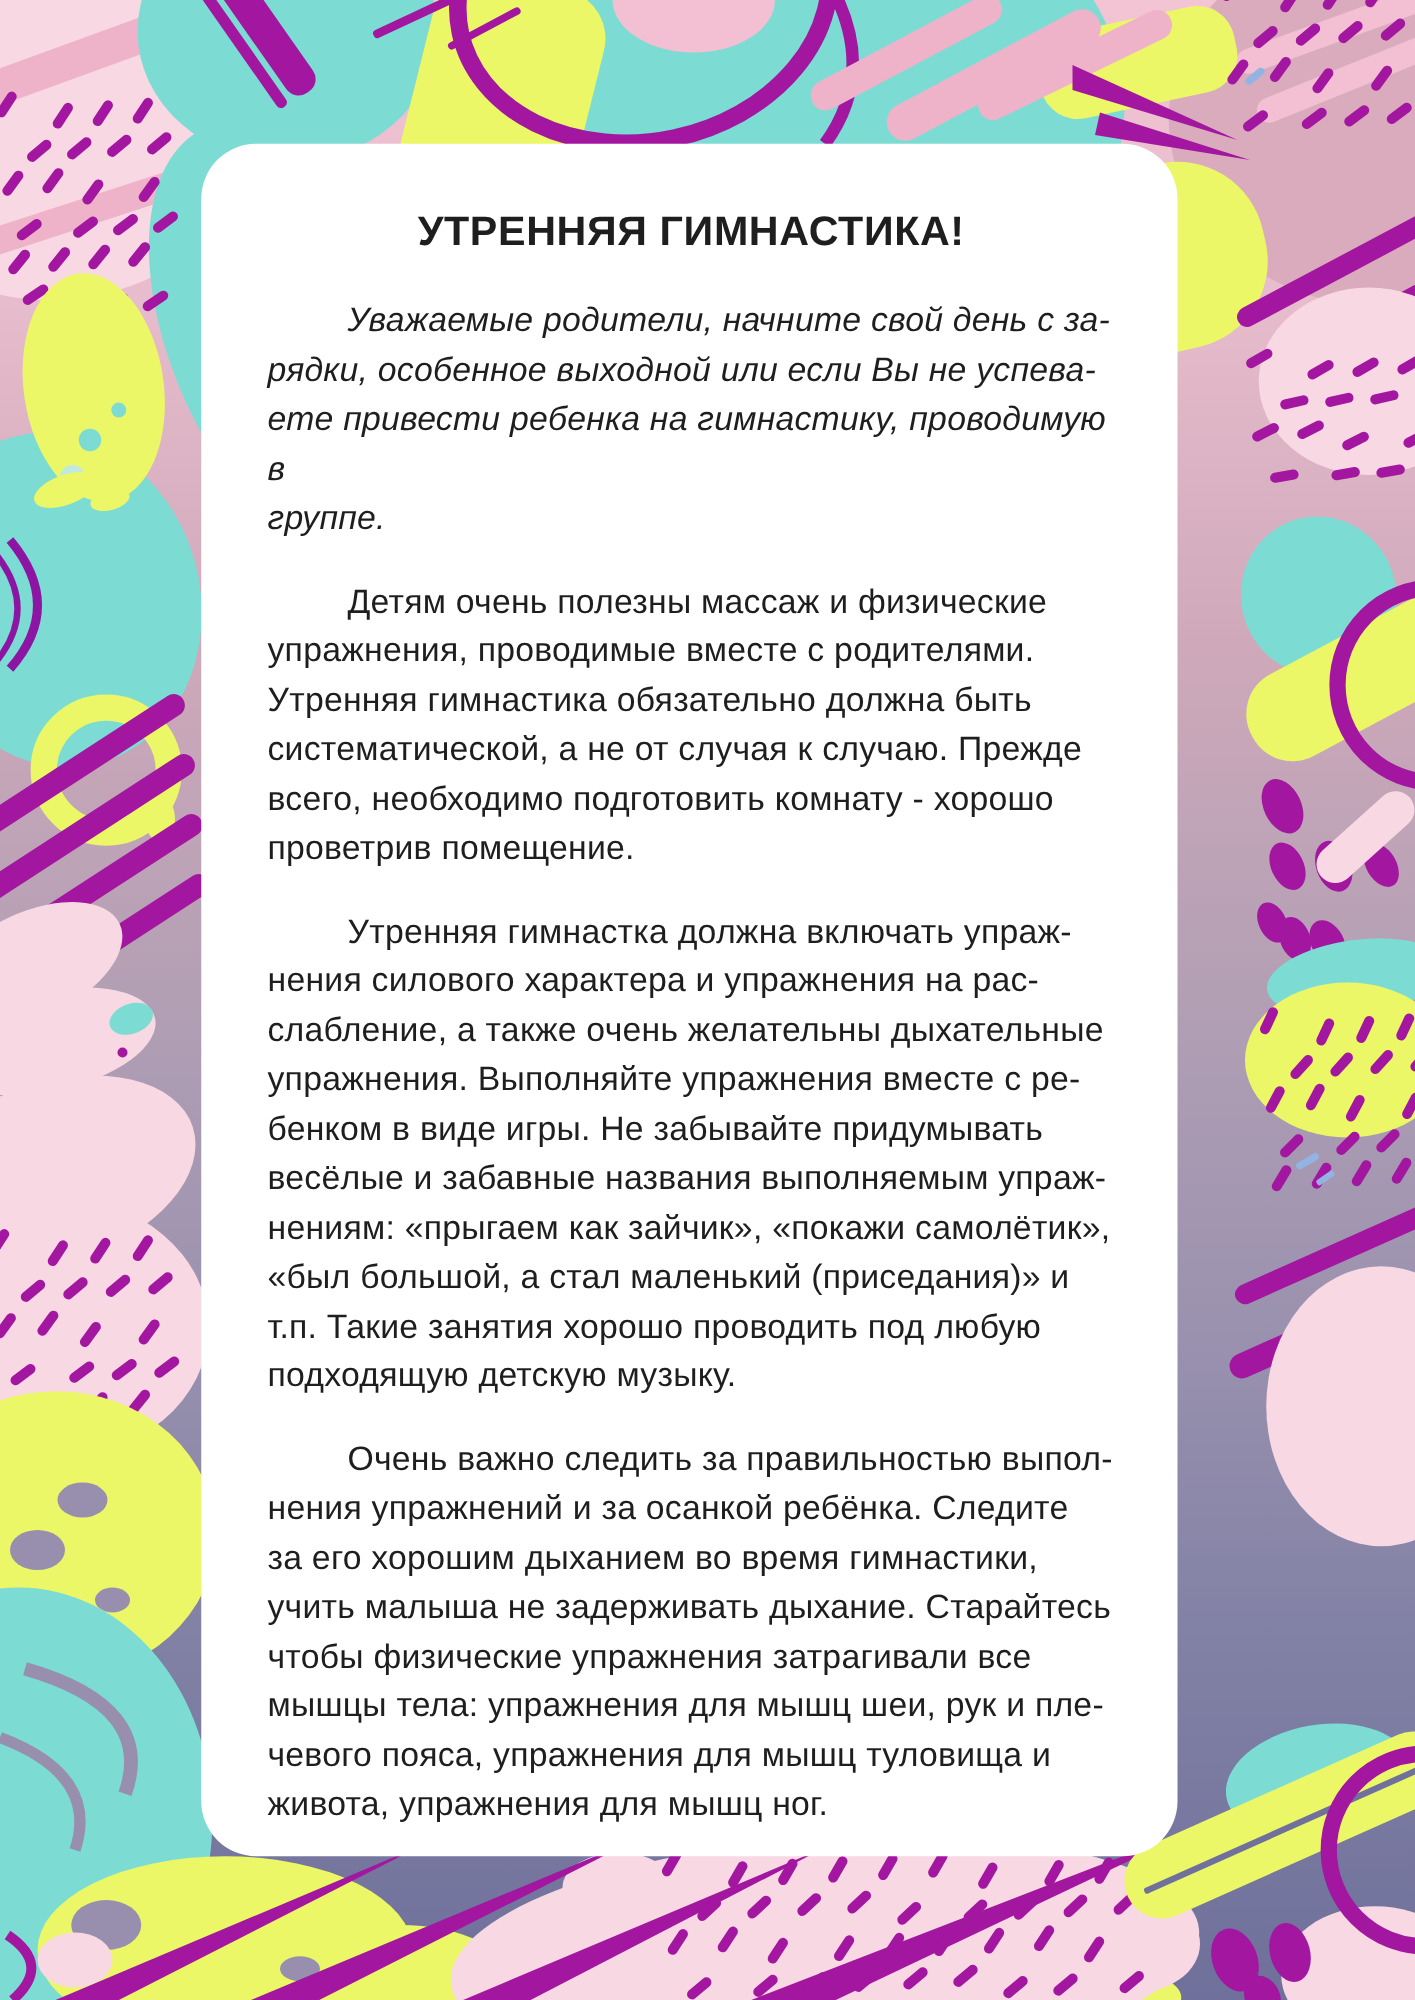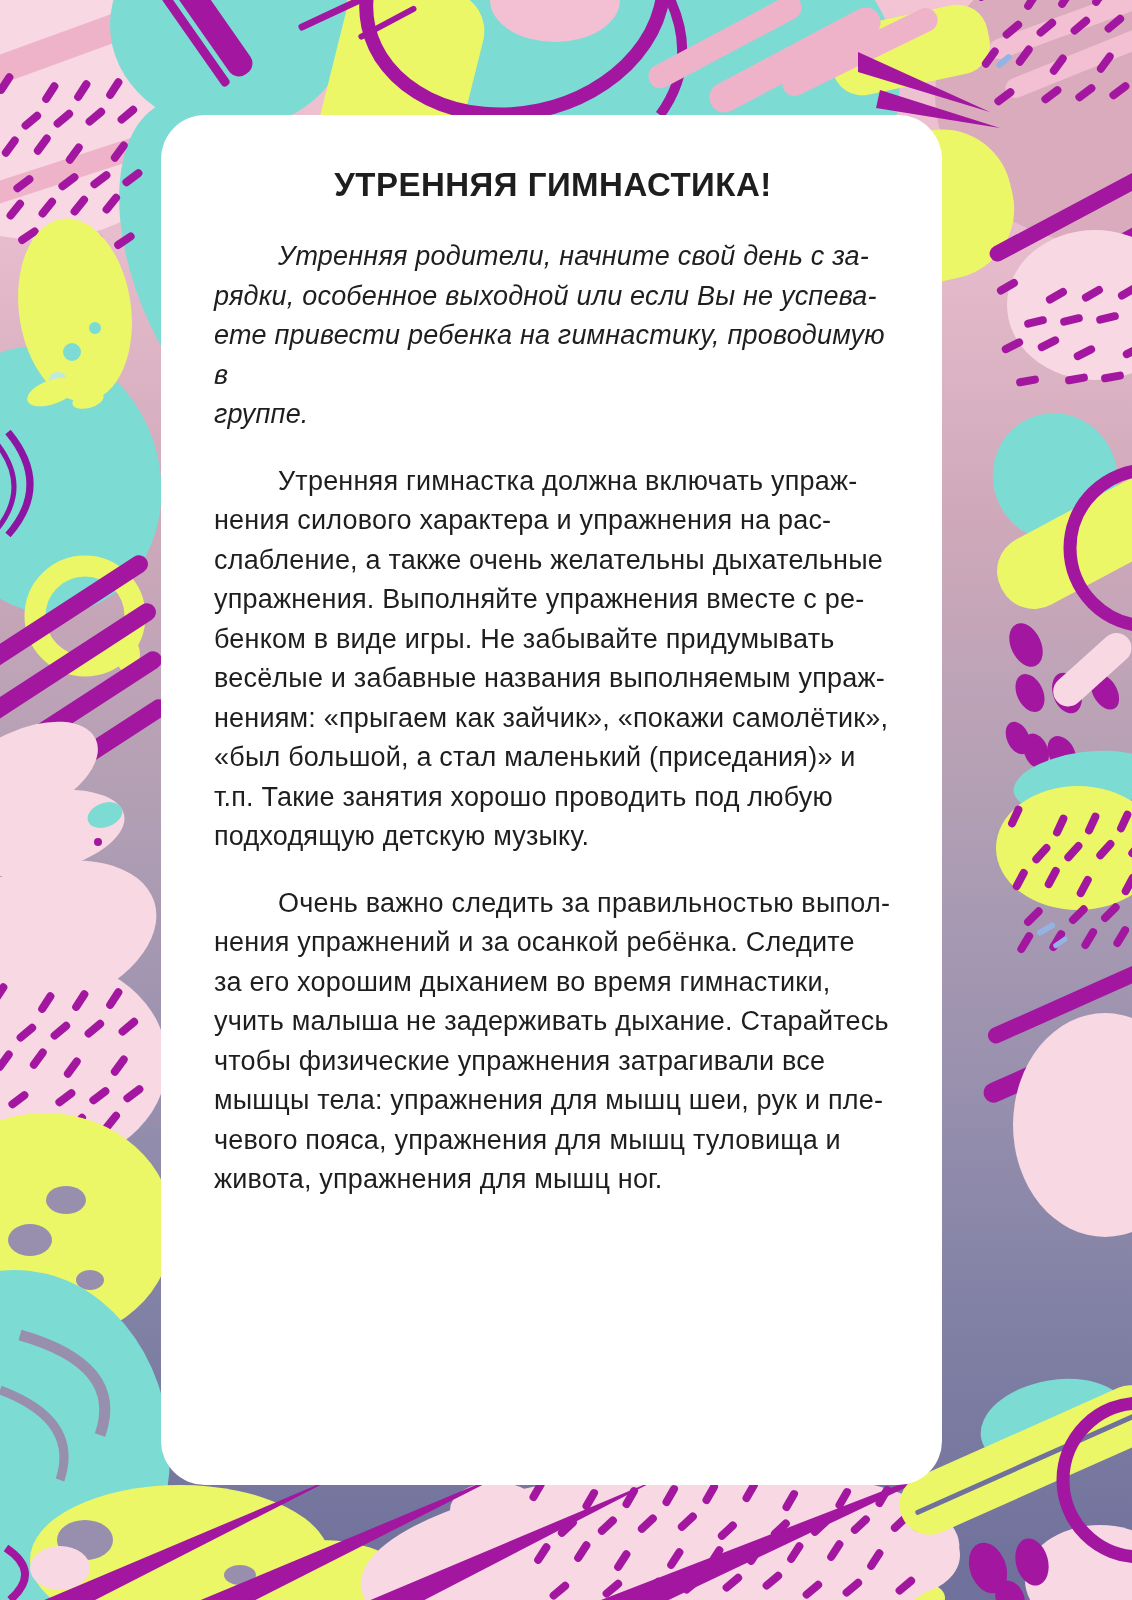--- a/index.html
+++ b/index.html
@@ -380,24 +380,30 @@
     </g>
     <g>
       <ellipse class="fM" cx="988" cy="1568" rx="18" ry="26" transform="rotate(-20 988 1568)"></ellipse>
       <ellipse class="fM" cx="1032" cy="1562" rx="16" ry="24" transform="rotate(-15 1032 1562)"></ellipse>
       <ellipse class="fM" cx="1010" cy="1598" rx="14" ry="18" transform="rotate(-25 1010 1598)"></ellipse>
     </g>
   </svg>
 
   <div class="card">
     <h1>УТРЕННЯЯ ГИМНАСТИКА!</h1>
-    <p class="para italic">Утренняя родители, начните свой день с за-
+    <p class="para italic">Уважаемые родители, начните свой день с за-
 рядки, особенное выходной или если Вы не успева-
 ете привести ребенка на гимнастику, проводимую в
 группе.</p>
+    <p class="para">Детям очень полезны массаж и физические
+упражнения, проводимые вместе с родителями.
+Утренняя гимнастика обязательно должна быть
+систематической, а не от случая к случаю. Прежде
+всего, необходимо подготовить комнату - хорошо
+проветрив помещение.</p>
     <p class="para">Утренняя гимнастка должна включать упраж-
 нения силового характера и упражнения на рас-
 слабление, а также очень желательны дыхательные
 упражнения. Выполняйте упражнения вместе с ре-
 бенком в виде игры. Не забывайте придумывать
 весёлые и забавные названия выполняемым упраж-
 нениям: «прыгаем как зайчик», «покажи самолётик»,
 «был большой, а стал маленький (приседания)» и
 т.п. Такие занятия хорошо проводить под любую
 подходящую детскую музыку.</p>

